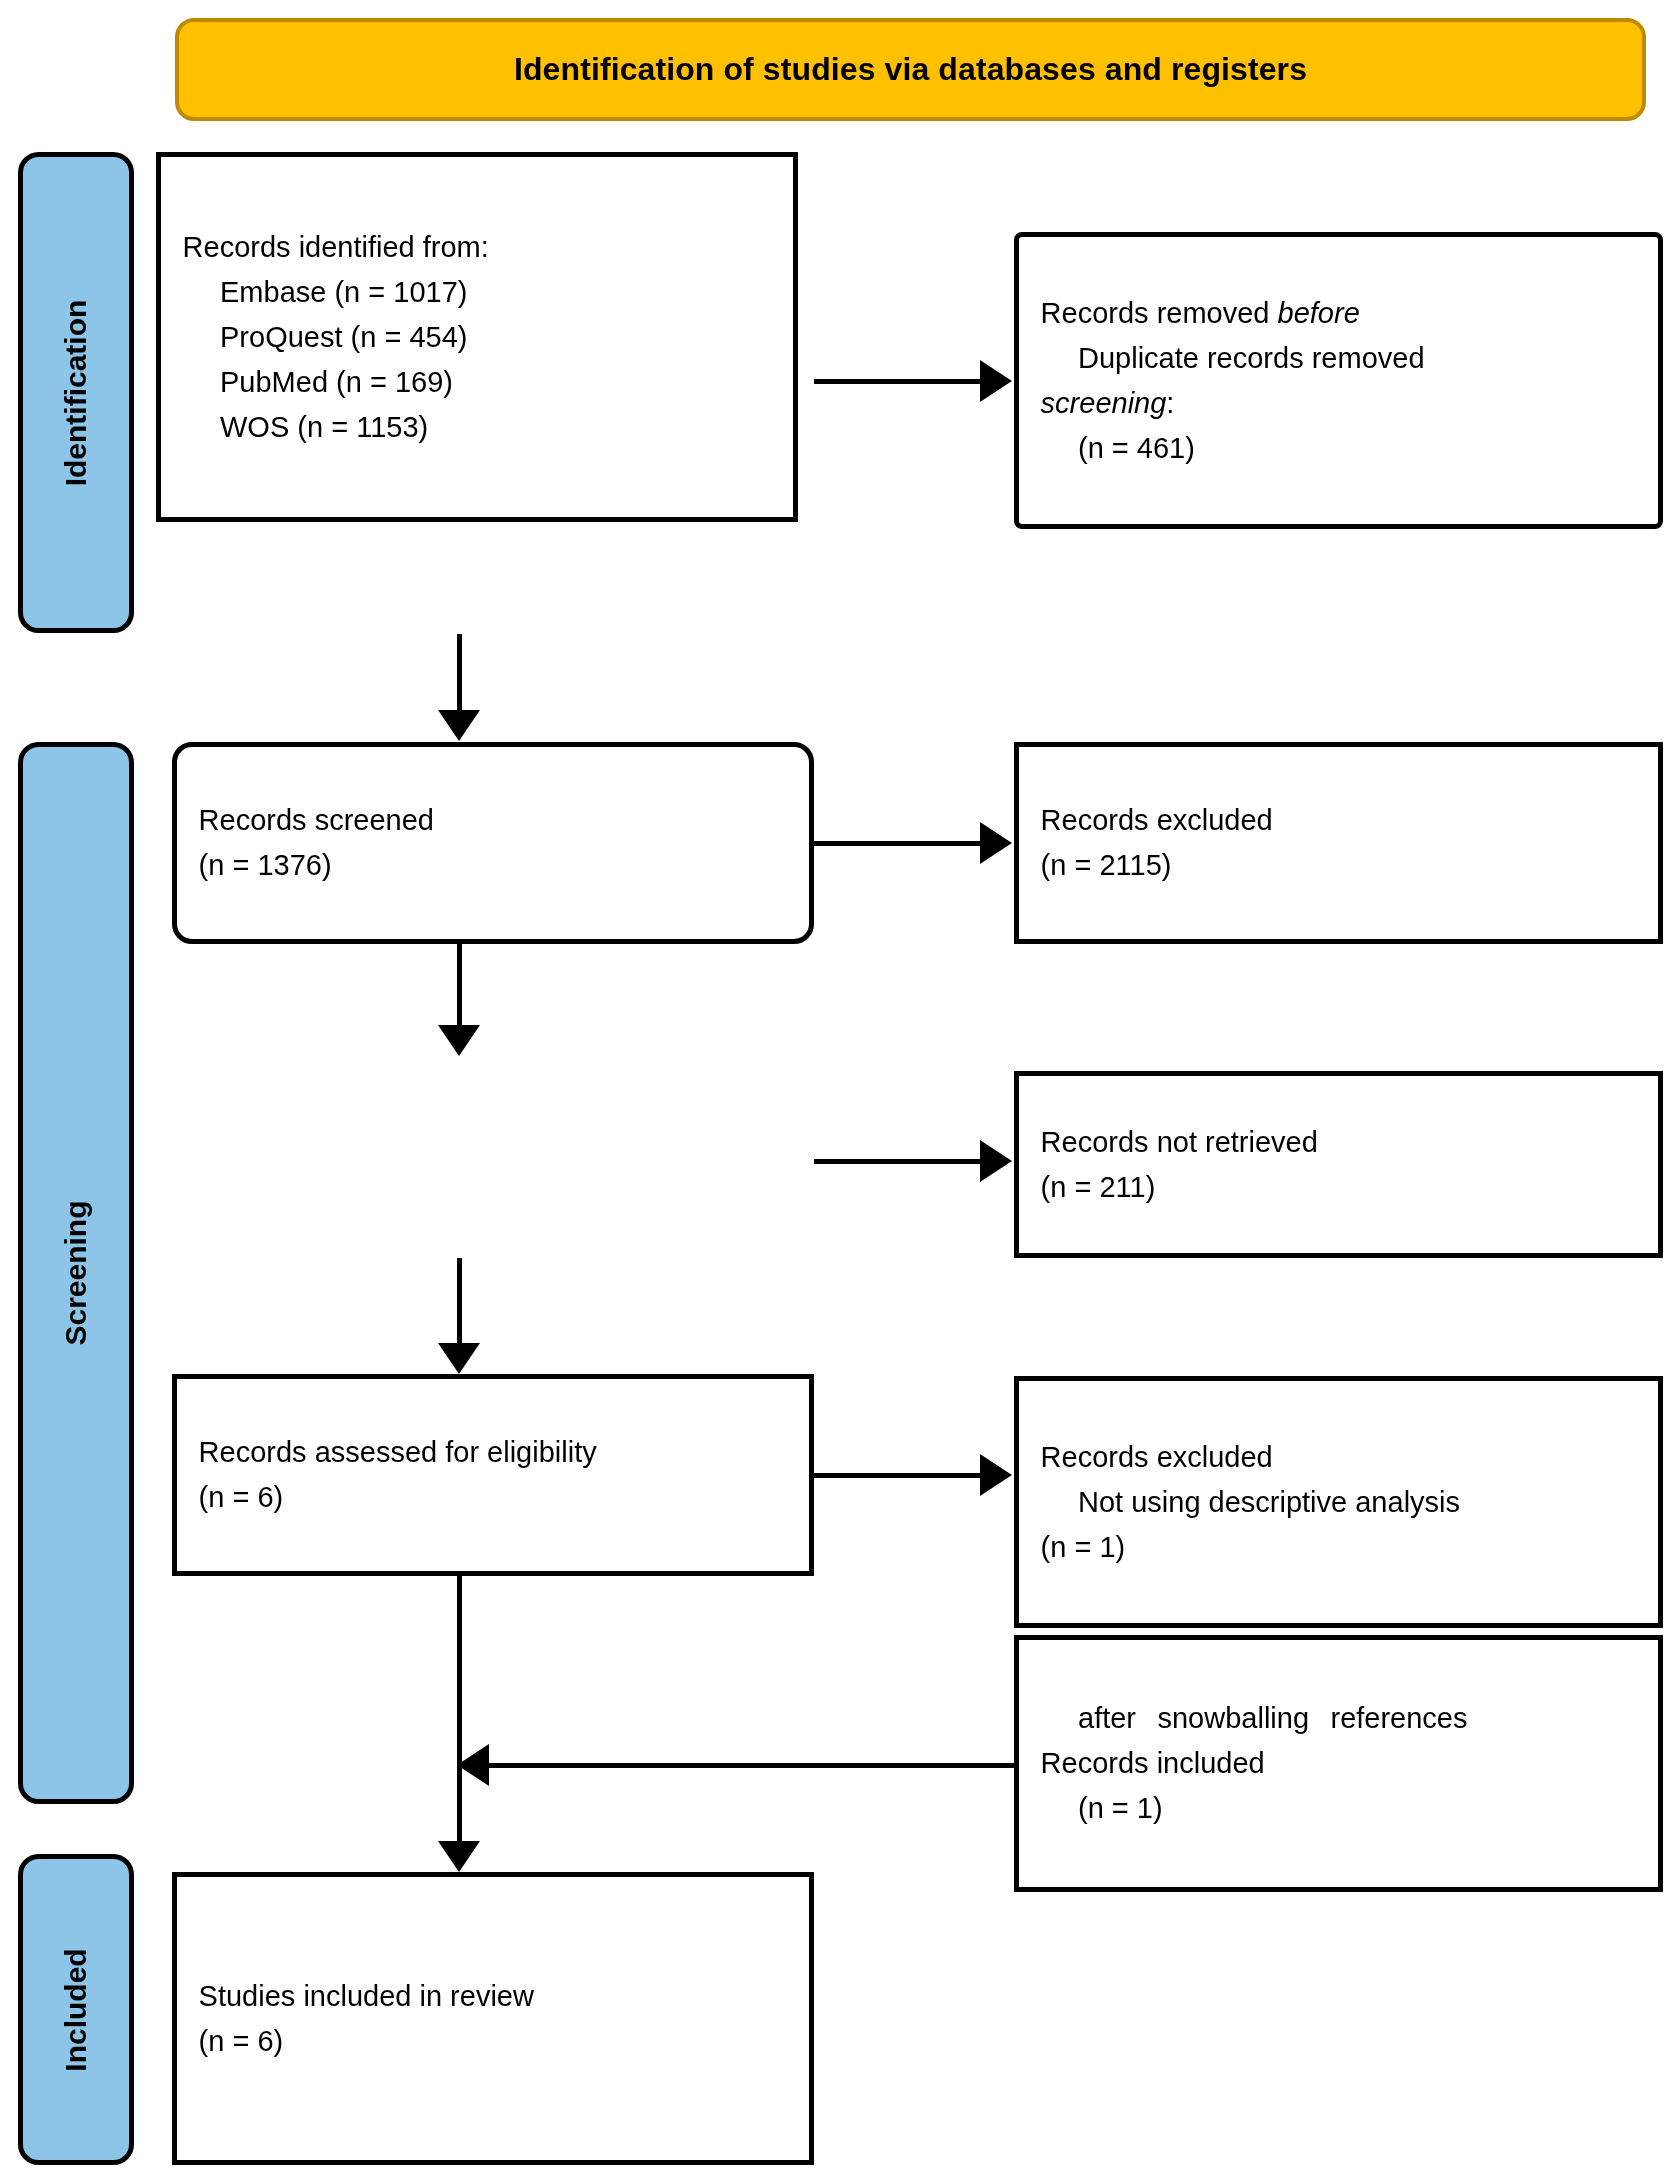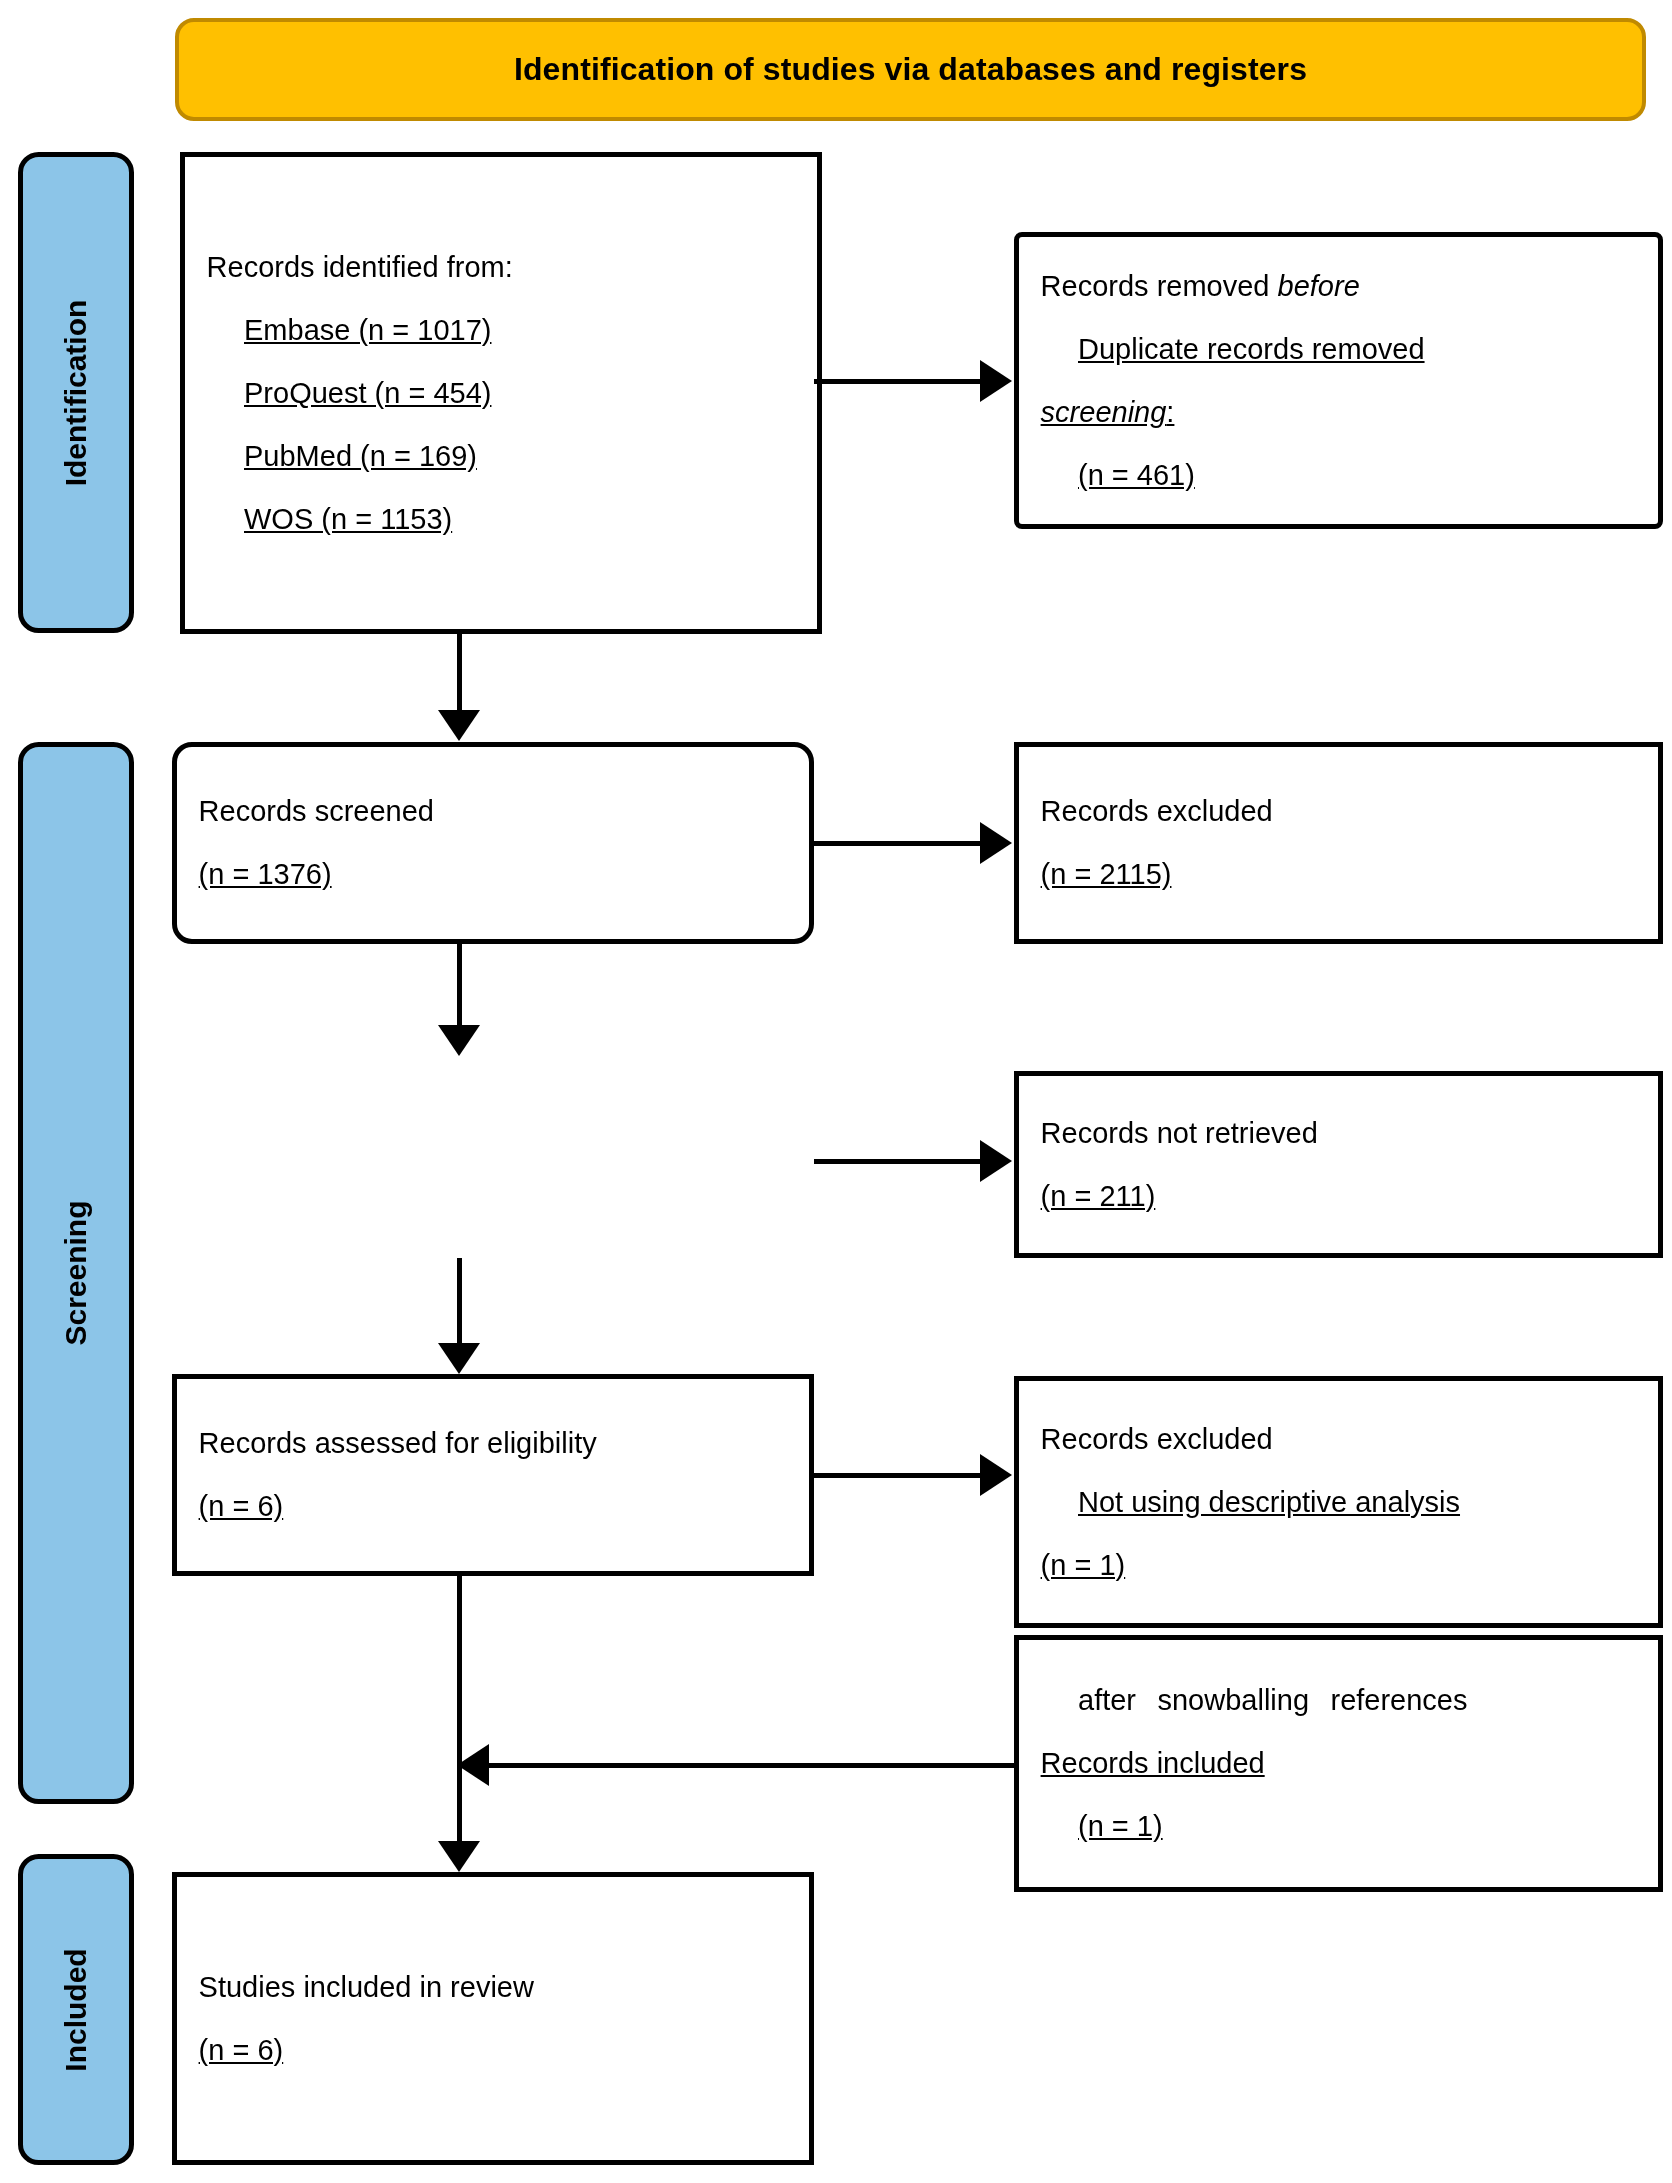--- a/index.html
+++ b/index.html
@@ -80,28 +80,28 @@
     justify-content: center;
   }
   .line {
     font-size: 29px;
     color: #000000;
     line-height: 1.0;
     padding: 0 0 0 21.6px;
     margin: 0;
     white-space: nowrap;
   }
-  .line + .line { margin-top: 34px; text-decoration: underline; }
+  .line + .line { margin-top: 16px; }
   .line.indent { padding-left: 59px; }
   .line.justified {
     word-spacing: 13.4px;
   }
 
   
-  #box-identified   { left: 180px;  top: 152px;  width: 642px; height: 482px; }
+  #box-identified   { left: 156px;  top: 152px;  width: 642px; height: 370px; }
   #box-removed      { left: 1014px; top: 232px;  width: 649px; height: 297px; border-radius: 8px; }
   #box-screened     { left: 172px;  top: 742px; width: 642px; height: 202px; border-radius: 20px; }
   #box-excluded1    { left: 1014px; top: 742px; width: 649px; height: 202px; }
   #box-sought       { left: 172px;  top: 1056px; width: 642px; height: 202px; }
   #box-notretrieved { left: 1014px; top: 1071px; width: 649px; height: 187px; }
   #box-assessed     { left: 172px;  top: 1374px; width: 642px; height: 202px; }
   #box-excluded2    { left: 1014px; top: 1376px; width: 649px; height: 252px; }
   #box-snowball     { left: 1014px; top: 1635px; width: 649px; height: 257px; }
   #box-studies      { left: 172px;  top: 1872px; width: 642px; height: 293px; }
 

